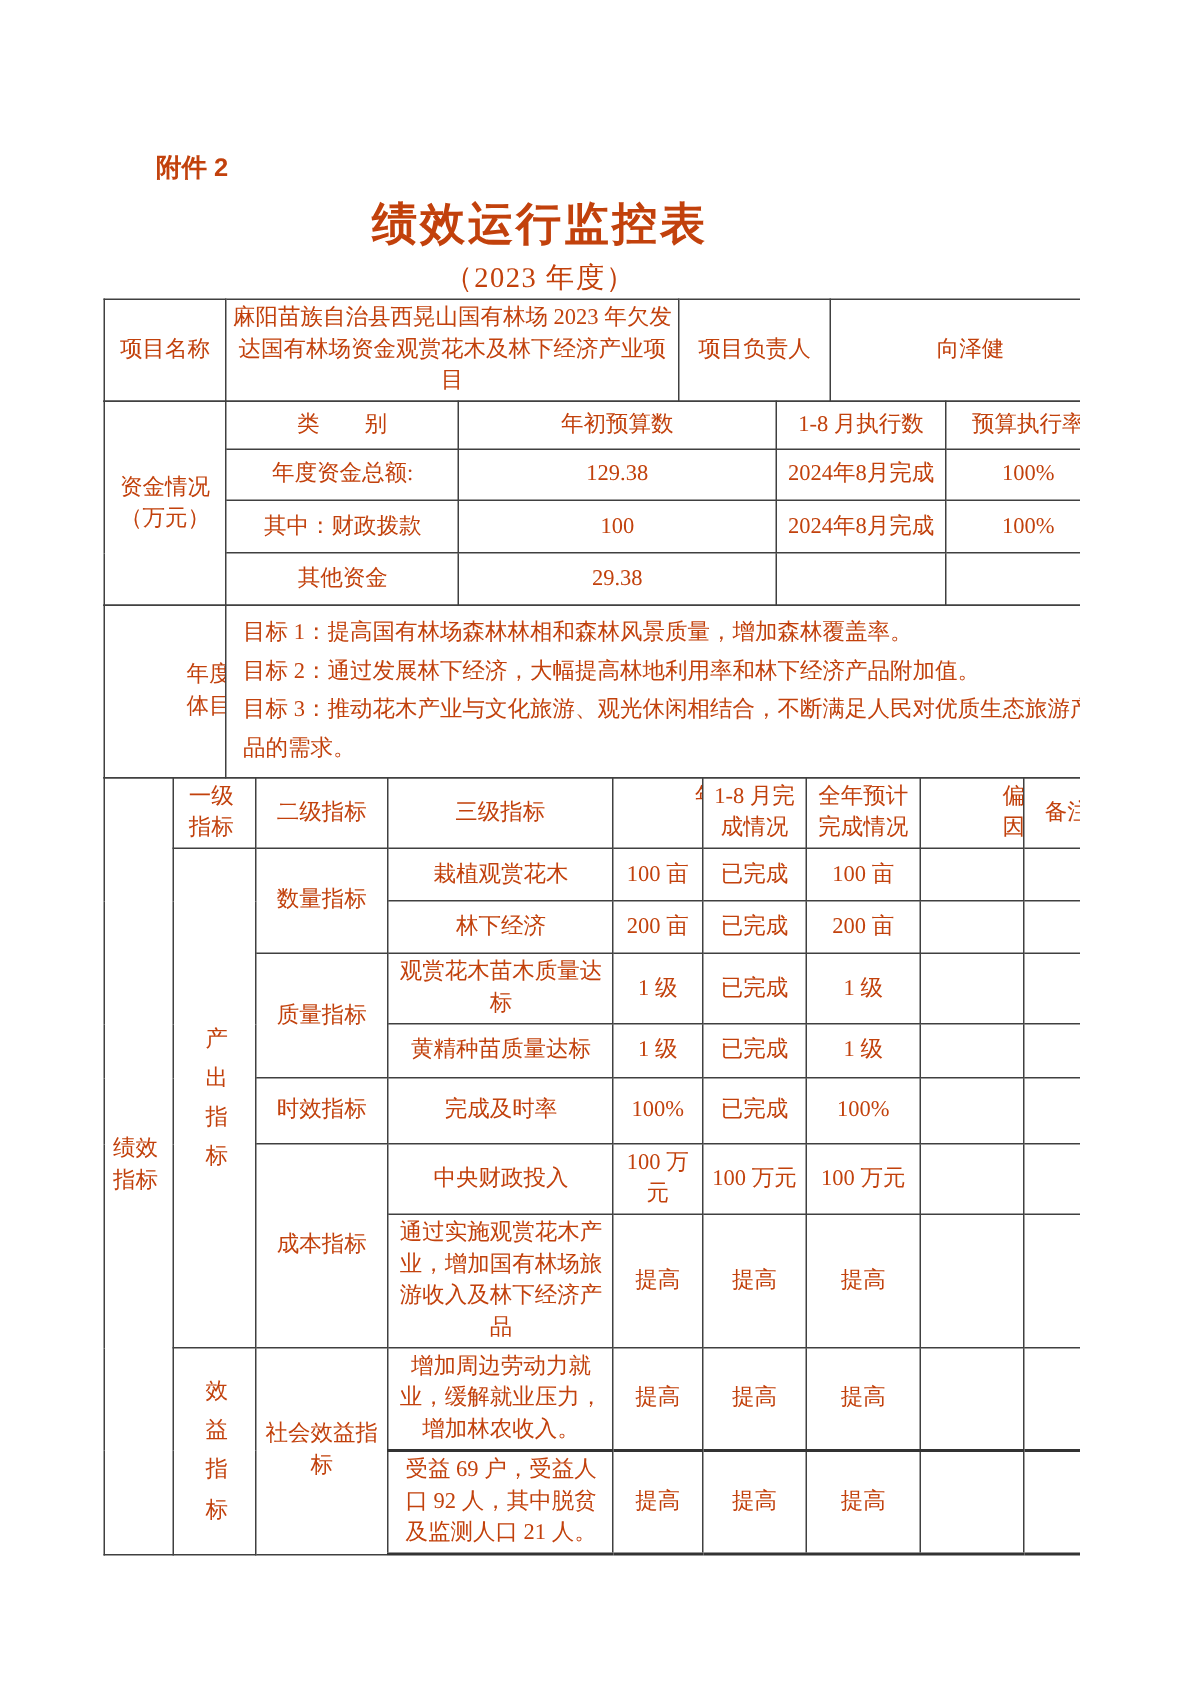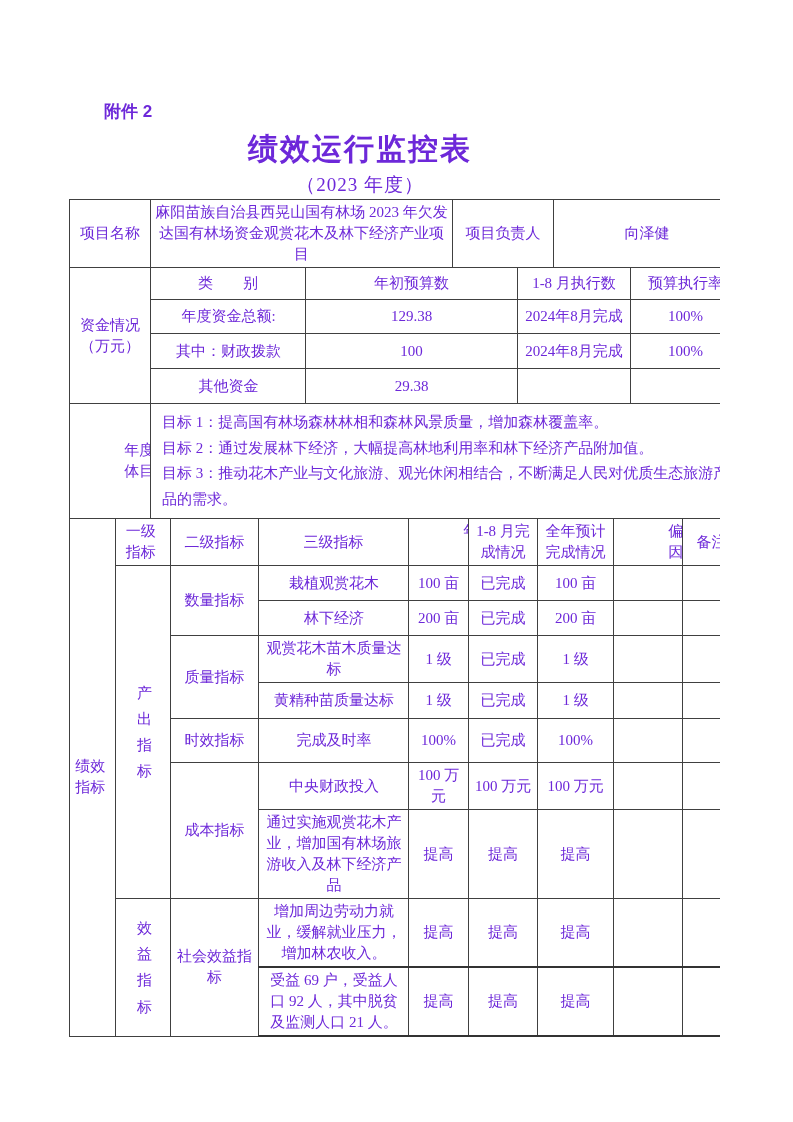--- a/index.html
+++ b/index.html
@@ -3,21 +3,21 @@
 <meta charset="utf-8">
 <style>
   * { box-sizing: border-box; margin: 0; padding: 0; }
   html, body { background: #ffffff; }
   .page {
     position: relative;
     width: 720px;
     height: 1122px;
     background: #ffffff;
     font-family: "Liberation Serif", "DejaVu Serif", serif;
-    color: #6d28d9;
+    color: #c2410c;
     overflow: hidden;
   }
   .attachment {
     position: absolute;
     left: 104px;
     top: 100px;
     font-family: "Liberation Sans", "DejaVu Sans", sans-serif;
     font-weight: 700;
     font-size: 17px;
   }

